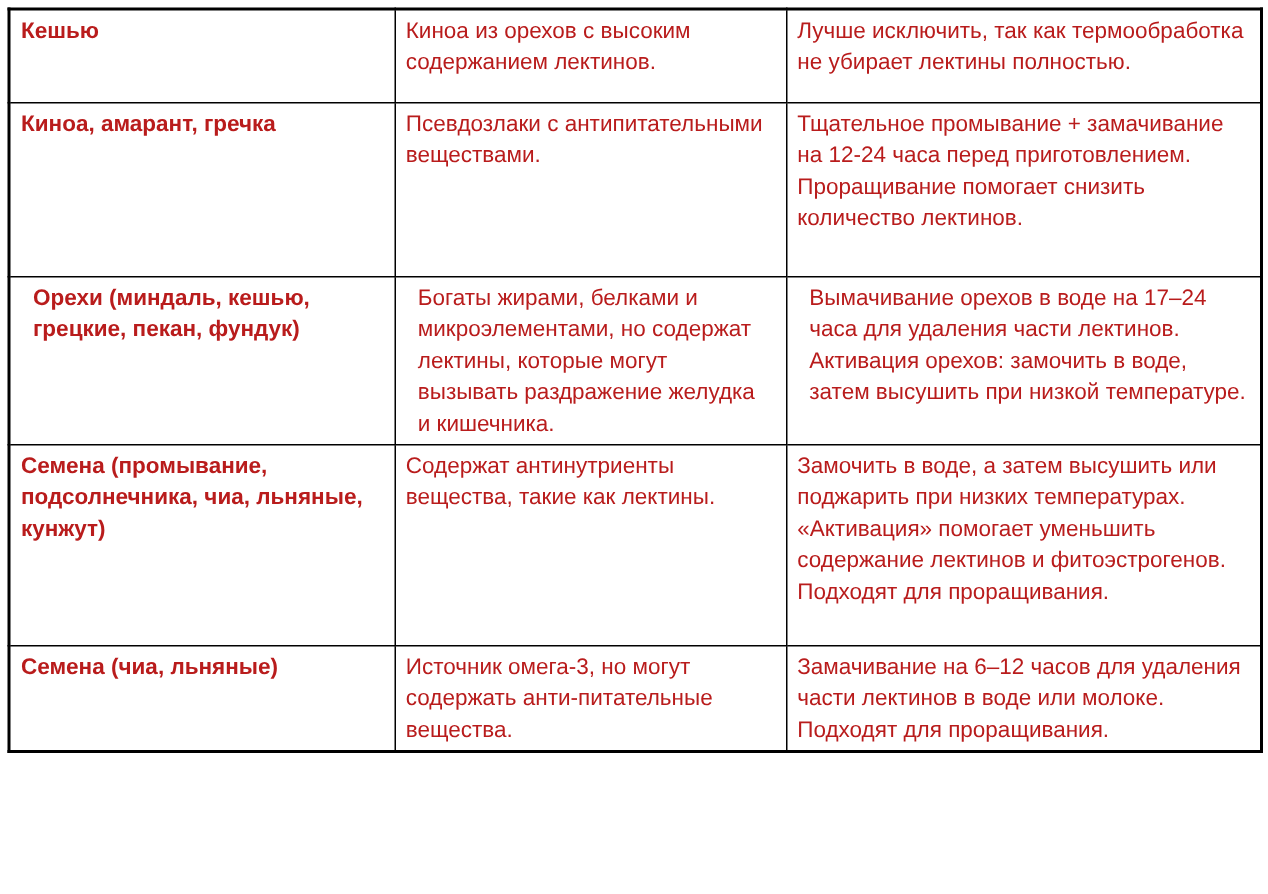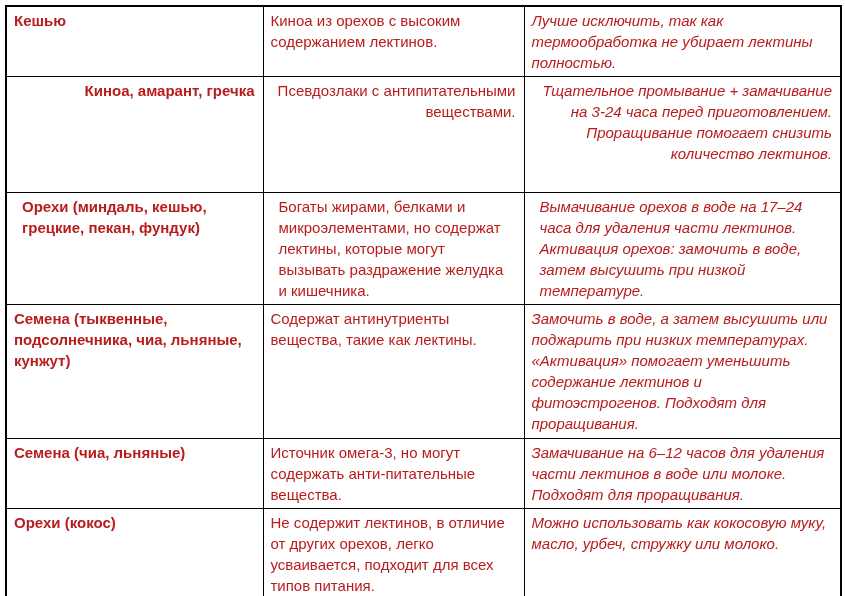--- a/index.html
+++ b/index.html
@@ -33,65 +33,59 @@
   }
   td.col-item {
     width: 257px;
     font-weight: bold;
   }
   td.col-description {
     width: 261px;
   }
   td.col-recommendation {
     width: 317px;
-    font-style: italic;
   }
   tr:nth-child(1) td { height: 62px; }
-  tr:nth-child(2) td { height: 116px; text-align: right; }
+  tr:nth-child(2) td { height: 116px; }
   tr:nth-child(3) td { height: 111px; padding-left: 15px; }
   tr:nth-child(4) td { height: 134px; }
   tr:nth-child(5) td { height: 70px; }
   tr:nth-child(6) td { height: 80px; }
 </style>
 </head>
 <body>
 
 <div class="table-wrap">
   <table class="lectins-table">
     <tbody>
   <tr>
     <td class="col-item">Кешью</td>
     <td class="col-description">Киноа из орехов с высоким содержанием лектинов.</td>
     <td class="col-recommendation">Лучше исключить, так как термообработка не убирает лектины полностью.</td>
   </tr>
 
   <tr>
     <td class="col-item">Киноа, амарант, гречка</td>
     <td class="col-description">Псевдозлаки с антипитательными веществами.</td>
-    <td class="col-recommendation">Тщательное промывание + замачивание на 3-24 часа перед приготовлением. Проращивание помогает снизить количество лектинов.</td>
+    <td class="col-recommendation">Тщательное промывание + замачивание на 12-24 часа перед приготовлением. Проращивание помогает снизить количество лектинов.</td>
   </tr>
 
   <tr>
     <td class="col-item">Орехи (миндаль, кешью, грецкие, пекан, фундук)</td>
     <td class="col-description">Богаты жирами, белками и микроэлементами, но содержат лектины, которые могут вызывать раздражение желудка и кишечника.</td>
     <td class="col-recommendation">Вымачивание орехов в воде на 17–24 часа для удаления части лектинов. Активация орехов: замочить в воде, затем высушить при низкой температуре.</td>
   </tr>
 
   <tr>
-    <td class="col-item">Семена (тыквенные, подсолнечника, чиа, льняные, кунжут)</td>
+    <td class="col-item">Семена (промывание, подсолнечника, чиа, льняные, кунжут)</td>
     <td class="col-description">Содержат антинутриенты вещества, такие как лектины.</td>
     <td class="col-recommendation">Замочить в воде, а затем высушить или поджарить при низких температурах. «Активация» помогает уменьшить содержание лектинов и фитоэстрогенов. Подходят для проращивания.</td>
   </tr>
 
   <tr>
     <td class="col-item">Семена (чиа, льняные)</td>
     <td class="col-description">Источник омега-3, но могут содержать анти-питательные вещества.</td>
     <td class="col-recommendation">Замачивание на 6–12 часов для удаления части лектинов в воде или молоке. Подходят для проращивания.</td>
   </tr>
 
-  <tr>
-    <td class="col-item">Орехи (кокос)</td>
-    <td class="col-description">Не содержит лектинов, в отличие от других орехов, легко усваивается, подходит для всех типов питания.</td>
-    <td class="col-recommendation">Можно использовать как кокосовую муку, масло, урбеч, стружку или молоко.</td>
-  </tr>
 </tbody>
   </table>
 </div>
 
 </body></html>

